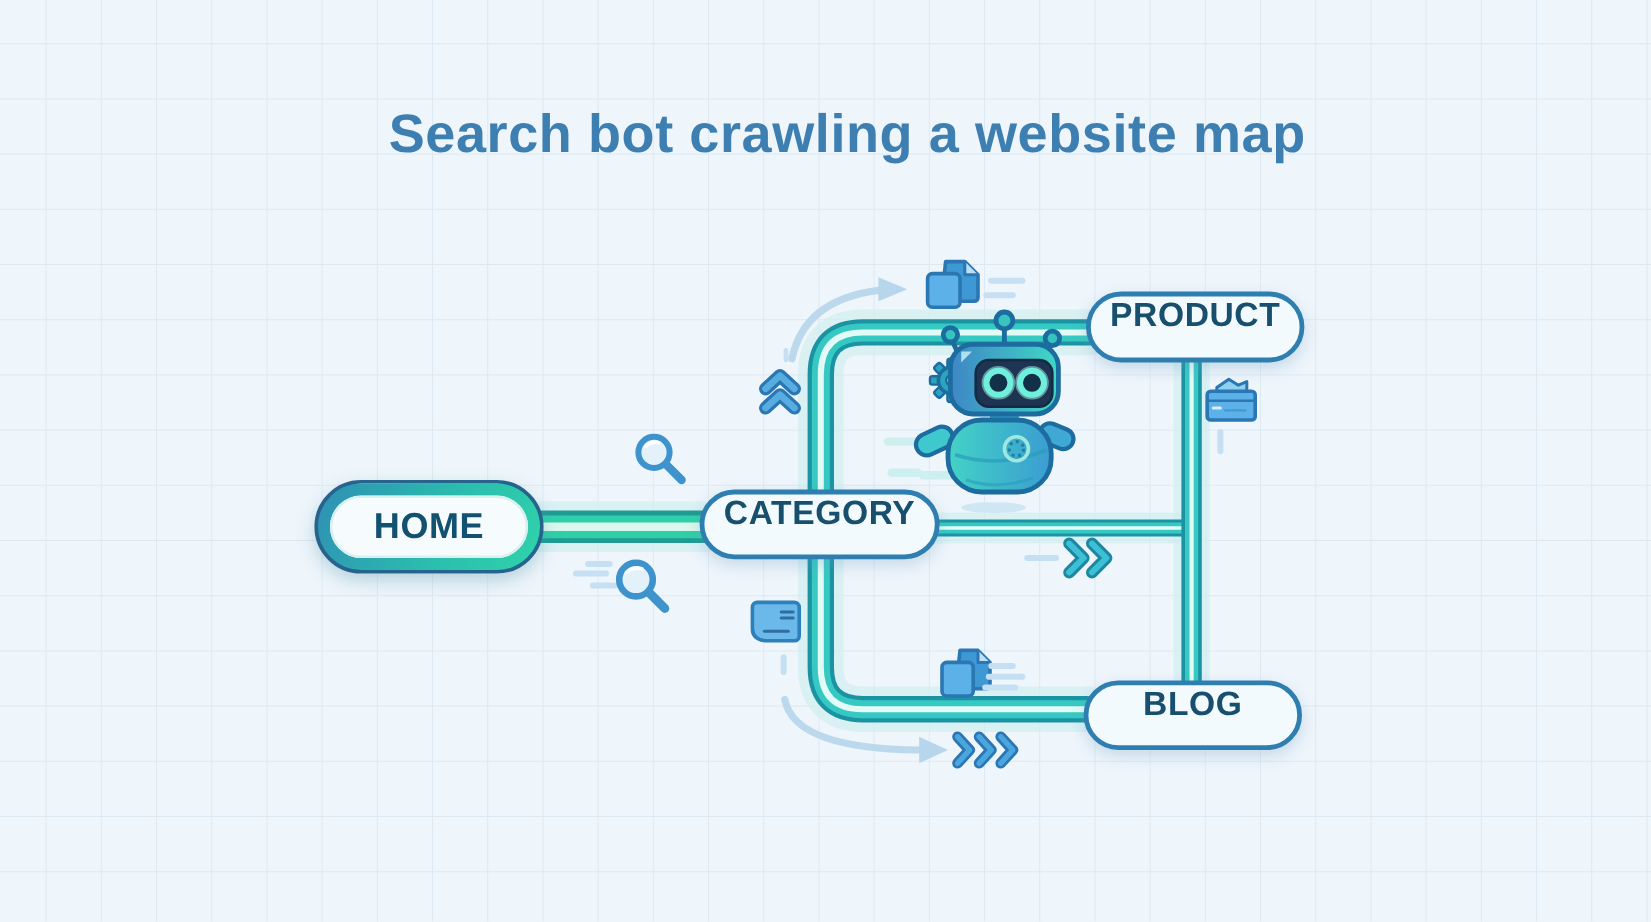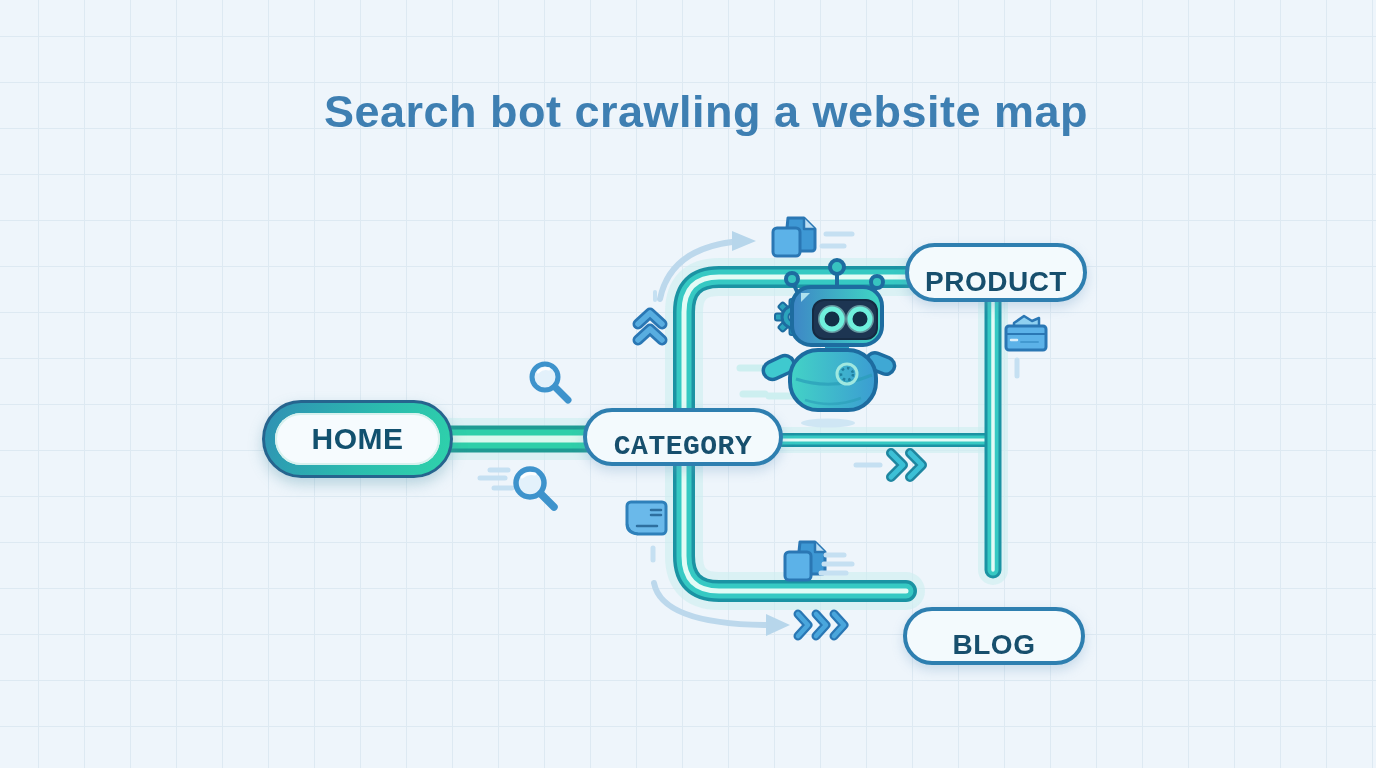--- a/index.html
+++ b/index.html
@@ -23,21 +23,21 @@
   
   .h  {fill:none;stroke:#cdeef0;opacity:.6;stroke-linecap:round;}
   .o  {fill:none;stroke:#1b93a3;stroke-linecap:round;}
   .m  {fill:none;stroke:#36c9c3;stroke-linecap:round;}
   .c  {fill:none;stroke:#e3fbf6;stroke-linecap:round;}
   .o.home{stroke:#1e9b93;} .m.home{stroke:#2fcfa9;} .c.home{stroke:#dbf8ee;}
   .arrow{fill:none;stroke:#bcd8ec;stroke-width:6;stroke-linecap:round;}
   .arrowhead{fill:#b7d6eb;stroke:none;}
 
   
-  .pill{position:absolute;border-radius:999px;display:flex;align-items:flex-end;justify-content:center;
+  .pill{position:absolute;border-radius:999px;display:flex;align-items:flex-start;justify-content:center;
         background:#f3fafd;border:4px solid #2e7fb0;box-sizing:border-box;
         box-shadow:0 5px 12px rgba(97,147,190,.28);}
   .pill span{font-weight:bold;color:#174f6d;font-size:28px;letter-spacing:.5px;}
   #node-home{border:3px solid #26648e;background:linear-gradient(115deg,#2f8fb4 0%,#2bbcae 55%,#2fd3ab 100%);
              padding:0;box-shadow:0 6px 14px rgba(80,150,170,.35);}
   #node-home .inner{width:100%;height:100%;margin:0;border-radius:999px;background:#f6fbfe;
              border:10px solid transparent;box-sizing:border-box;display:flex;align-items:center;justify-content:center;
              box-shadow:inset 0 0 0 2px #d8f1ee;}
   #node-home .inner{border:none;width:165px;height:52px;}
   #node-home{display:flex;align-items:center;justify-content:center;}
@@ -252,23 +252,23 @@
     <circle cx="125" cy="71" r="10" fill="#123047" stroke="#6ff0dd" stroke-width="5"></circle>
   </g>
 </svg>
 
 <div class="pill" id="node-home" style="left:262px;top:400px;width:191px;height:78px;">
   <div class="inner">
     <span>HOME</span>
   </div>
 </div>
 
-<div class="pill" style="left:583px;top:408px;width:200px;height:58px;font-family:Liberation Mono, monospace;">
+<div class="pill" style="left:583px;top:408px;width:200px;height:58px;">
   <span>CATEGORY</span>
 </div>
 
 <div class="pill" style="left:905px;top:243px;width:182px;height:59px;">
   <span>PRODUCT</span>
 </div>
 
-<div class="pill" style="left:903px;top:567px;width:182px;height:58px;margin-top:40px;">
+<div class="pill" style="left:903px;top:567px;width:182px;height:58px;">
   <span>BLOG</span>
 </div>
 
 </body></html>

